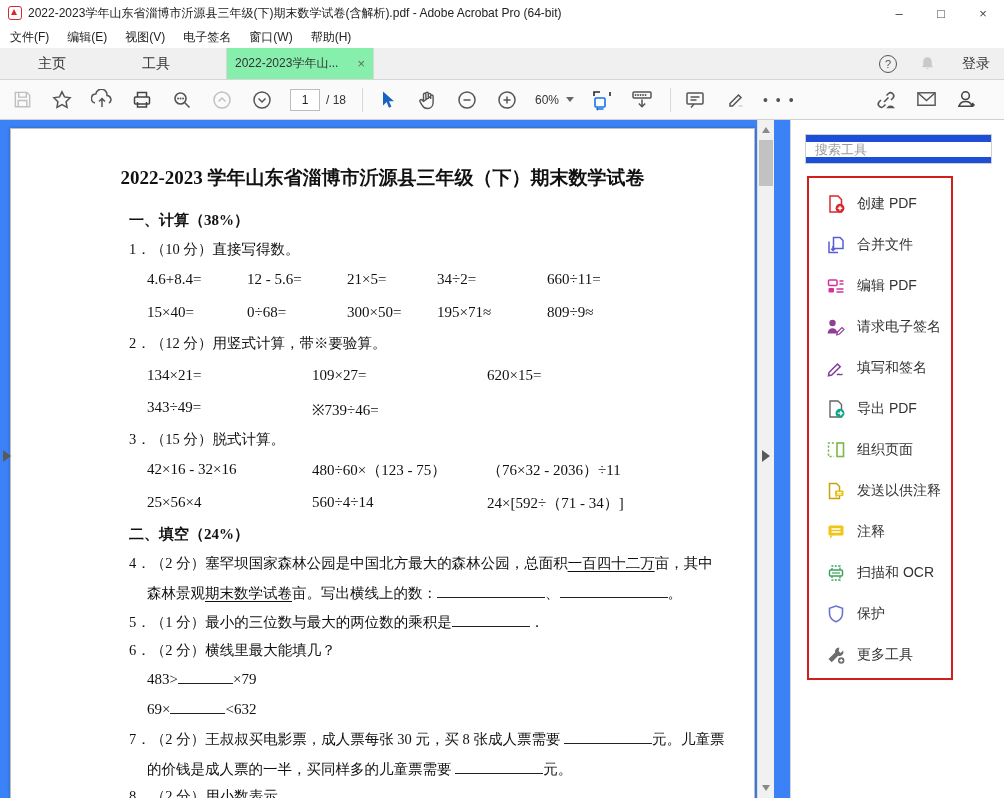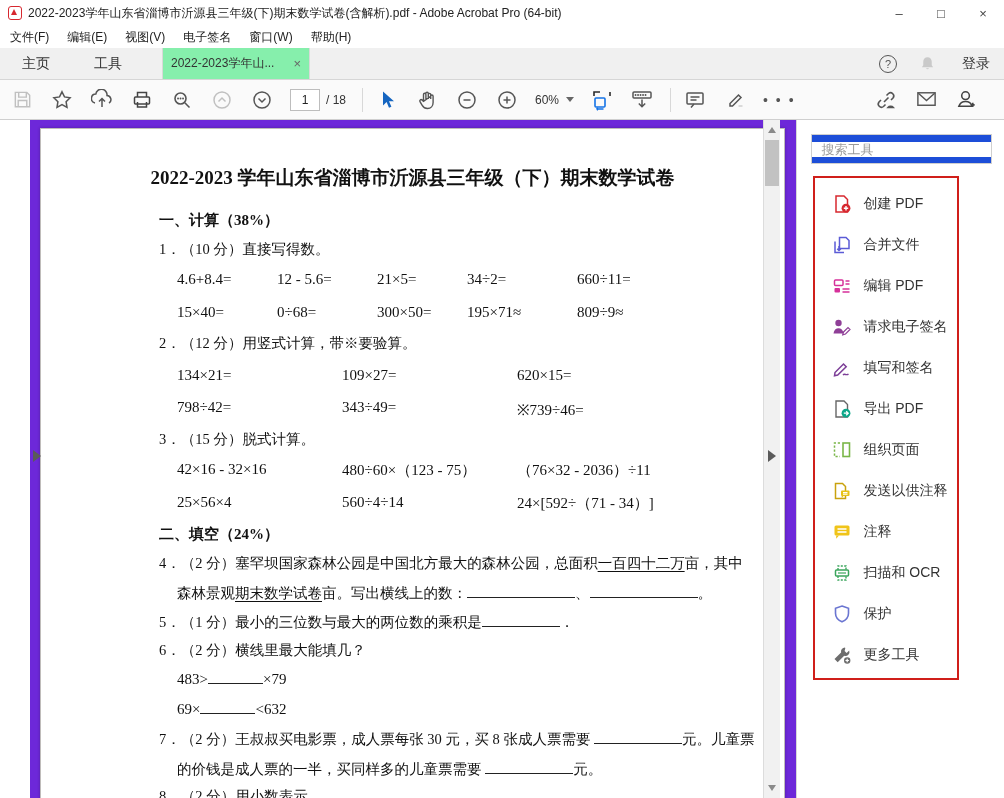--- a/index.html
+++ b/index.html
@@ -12,21 +12,21 @@
   .title-text { font-size:12px; color:#222; }
   .win-controls { margin-left:auto; display:flex; }
   .win-btn { width:42px; height:26px; display:flex; align-items:center; justify-content:center; font-size:13px; color:#444; }
 
   
   .menubar { height:22px; background:#fff; display:flex; align-items:center; padding-left:10px; font-size:12px; color:#222; }
   .menu-item { margin-right:18px; }
 
   
   .tabbar { height:32px; background:#f0f0f0; border-bottom:1px solid #d6d6d6; display:flex; align-items:stretch; }
-  .nav-tab { display:flex; align-items:center; padding:0 22px; font-size:14px; color:#333; }
+  .nav-tab { display:flex; align-items:center; padding:0 38px; font-size:14px; color:#333; }
   .doc-tab { display:flex; align-items:center; width:148px; background:#86efac; border-left:1px solid #d9d9d9; border-right:1px solid #d9d9d9; margin-left:18px; padding:0 8px; font-size:12px; color:#333; }
   .doc-tab-label { flex:1; overflow:hidden; white-space:nowrap; }
   .tab-close { color:#666; font-size:13px; margin-left:4px; }
   .tabbar-right { margin-left:auto; display:flex; align-items:center; padding-right:14px; }
   .help-circ { width:18px; height:18px; border:1.5px solid #555; border-radius:50%; display:flex; align-items:center; justify-content:center; font-size:11px; color:#555; margin-right:22px; }
   .bell { margin-right:26px; display:flex; }
   .login { font-size:14px; color:#333; }
 
   
   .toolbar { height:40px; background:#fafafa; border-bottom:1px solid #cfcfcf; display:flex; align-items:center; padding:0 10px; }
@@ -34,21 +34,21 @@
   .tb-sep { width:1px; height:24px; background:#d8d8d8; margin:0 12px 0 0; }
   .page-box { width:30px; height:22px; border:1px solid #bdbdbd; background:#fff; text-align:center; font-size:12px; color:#222; margin-right:6px; }
   .page-total { font-size:12px; color:#333; margin-right:16px; }
   .zoom-ctl { display:flex; align-items:center; margin-right:16px; font-size:12px; color:#333; }
   .caret-down { width:0; height:0; border-left:4px solid transparent; border-right:4px solid transparent; border-top:5px solid #666; margin-left:7px; }
   .tb-spacer { flex:1; }
   .tb-more { font-size:14px; color:#555; letter-spacing:2px; margin-right:16px; }
 
   
   .main { display:flex; height:678px; }
-  .viewer { position:relative; width:790px; background:#6d28d9; overflow:hidden;margin-left:30px; }
+  .viewer { position:relative; width:790px; background:#3b82f6; overflow:hidden; }
   .page { position:absolute; left:10px; top:8px; width:745px; height:700px; background:#fff; border:1px solid #bfbcba; box-shadow:0 0 3px rgba(0,0,0,.25); }
   .page-content { position:absolute; inset:0; color:#111; }
   .line { position:absolute; left:118px; font:14.5px "Liberation Serif",serif; white-space:nowrap; }
   .doc-title { position:absolute; left:0; right:0; text-align:center; font:bold 19px "Liberation Serif",serif; }
   .sec { font-weight:bold; font-size:15px; }
   .exp-row { position:absolute; left:136px; display:flex; font:15px "Liberation Serif",serif; white-space:nowrap; }
   .cols5 span:nth-child(1){width:100px}.cols5 span:nth-child(2){width:100px}.cols5 span:nth-child(3){width:90px}.cols5 span:nth-child(4){width:110px}
   .cols3 span:nth-child(1){width:165px}.cols3 span:nth-child(2){width:175px}
   .ul { text-decoration:underline; text-underline-offset:3px; }
   .blank { display:inline-block; border-bottom:1px solid #222; height:13px; vertical-align:baseline; }
@@ -261,21 +261,20 @@
             <span>809÷9≈</span>
         </div>
 
         <div class="line" style="top:205px">2．（12 分）用竖式计算，带※要验算。</div>
         <div class="exp-row cols3" style="top:238px">
           <span>134×21=</span>
             <span>109×27=</span>
             <span>620×15=</span>
         </div>
         <div class="exp-row cols3" style="top:270px">
-          <span>798÷42=</span>
             <span>343÷49=</span>
             <span>※739÷46=</span>
         </div>
 
         <div class="line" style="top:301px">3．（15 分）脱式计算。</div>
         <div class="exp-row cols3" style="top:332px">
           <span>42×16 - 32×16</span>
             <span>480÷60×（123 - 75）</span>
             <span>（76×32 - 2036）÷11</span>
         </div>

